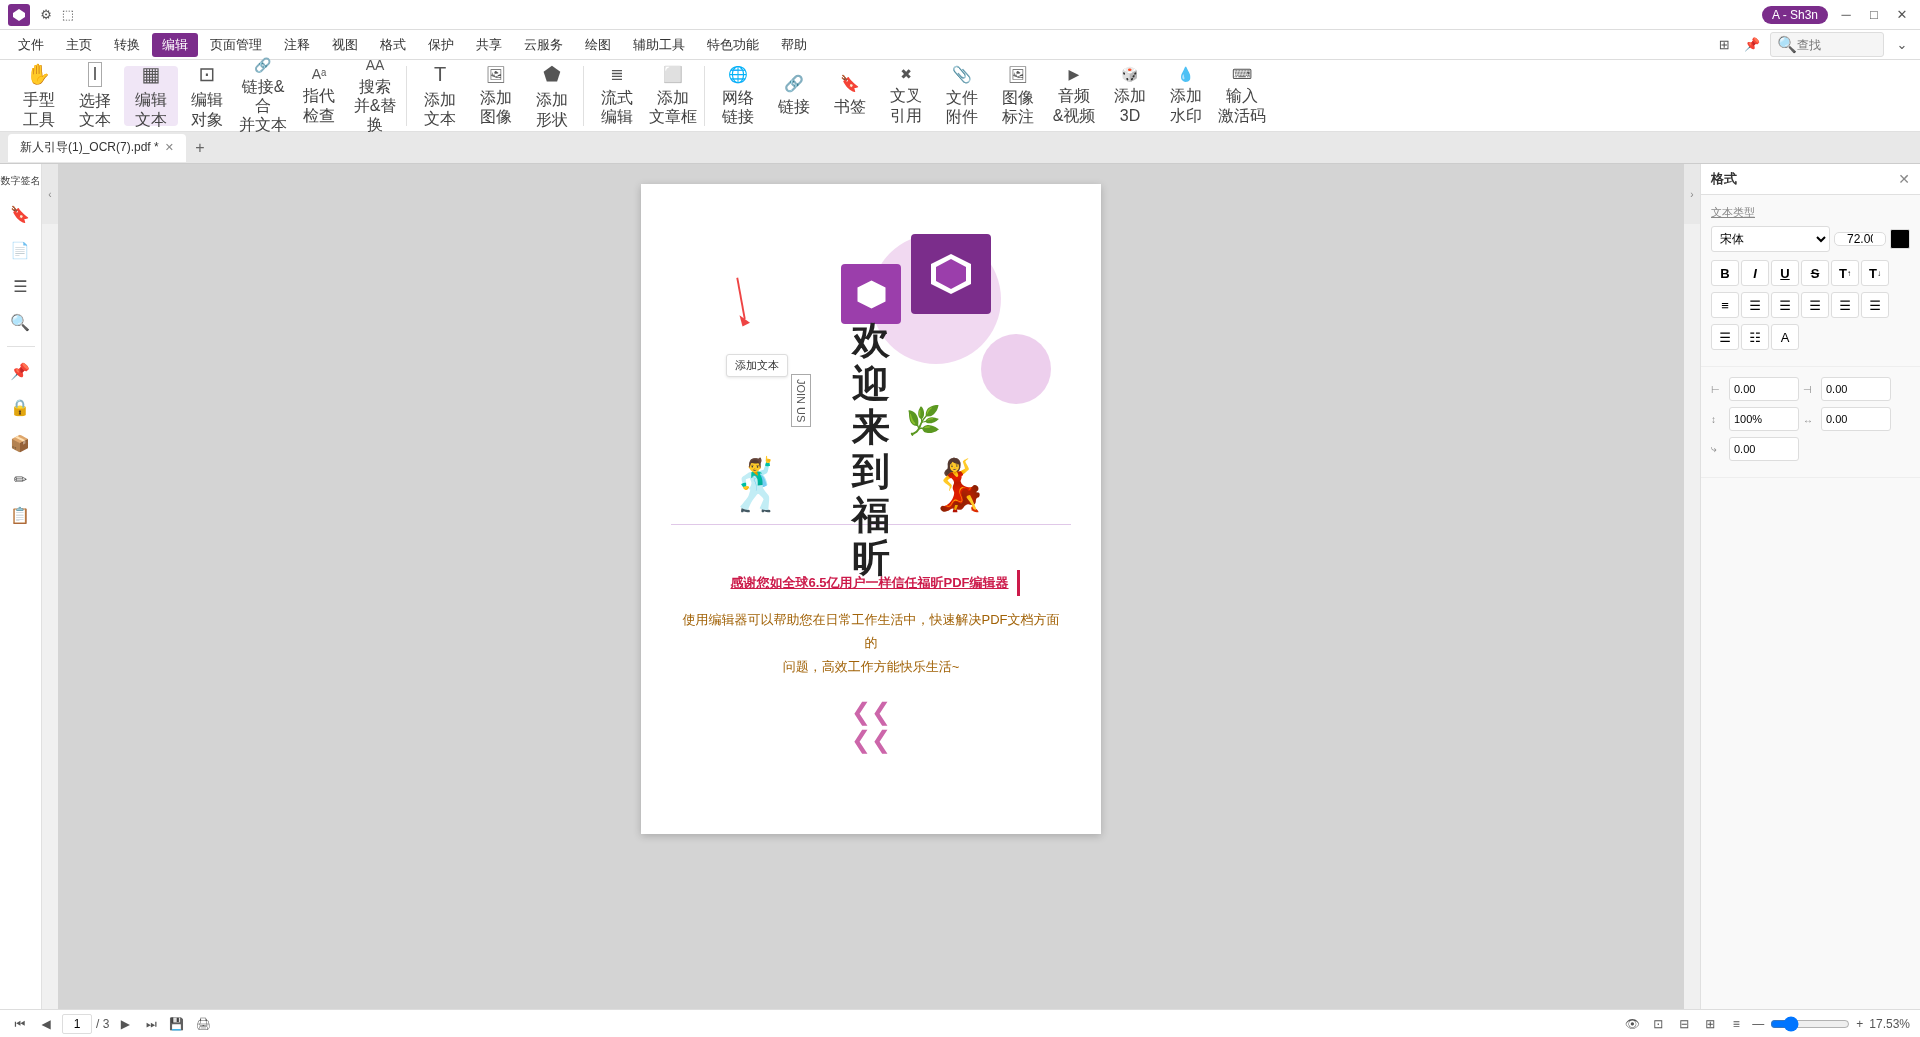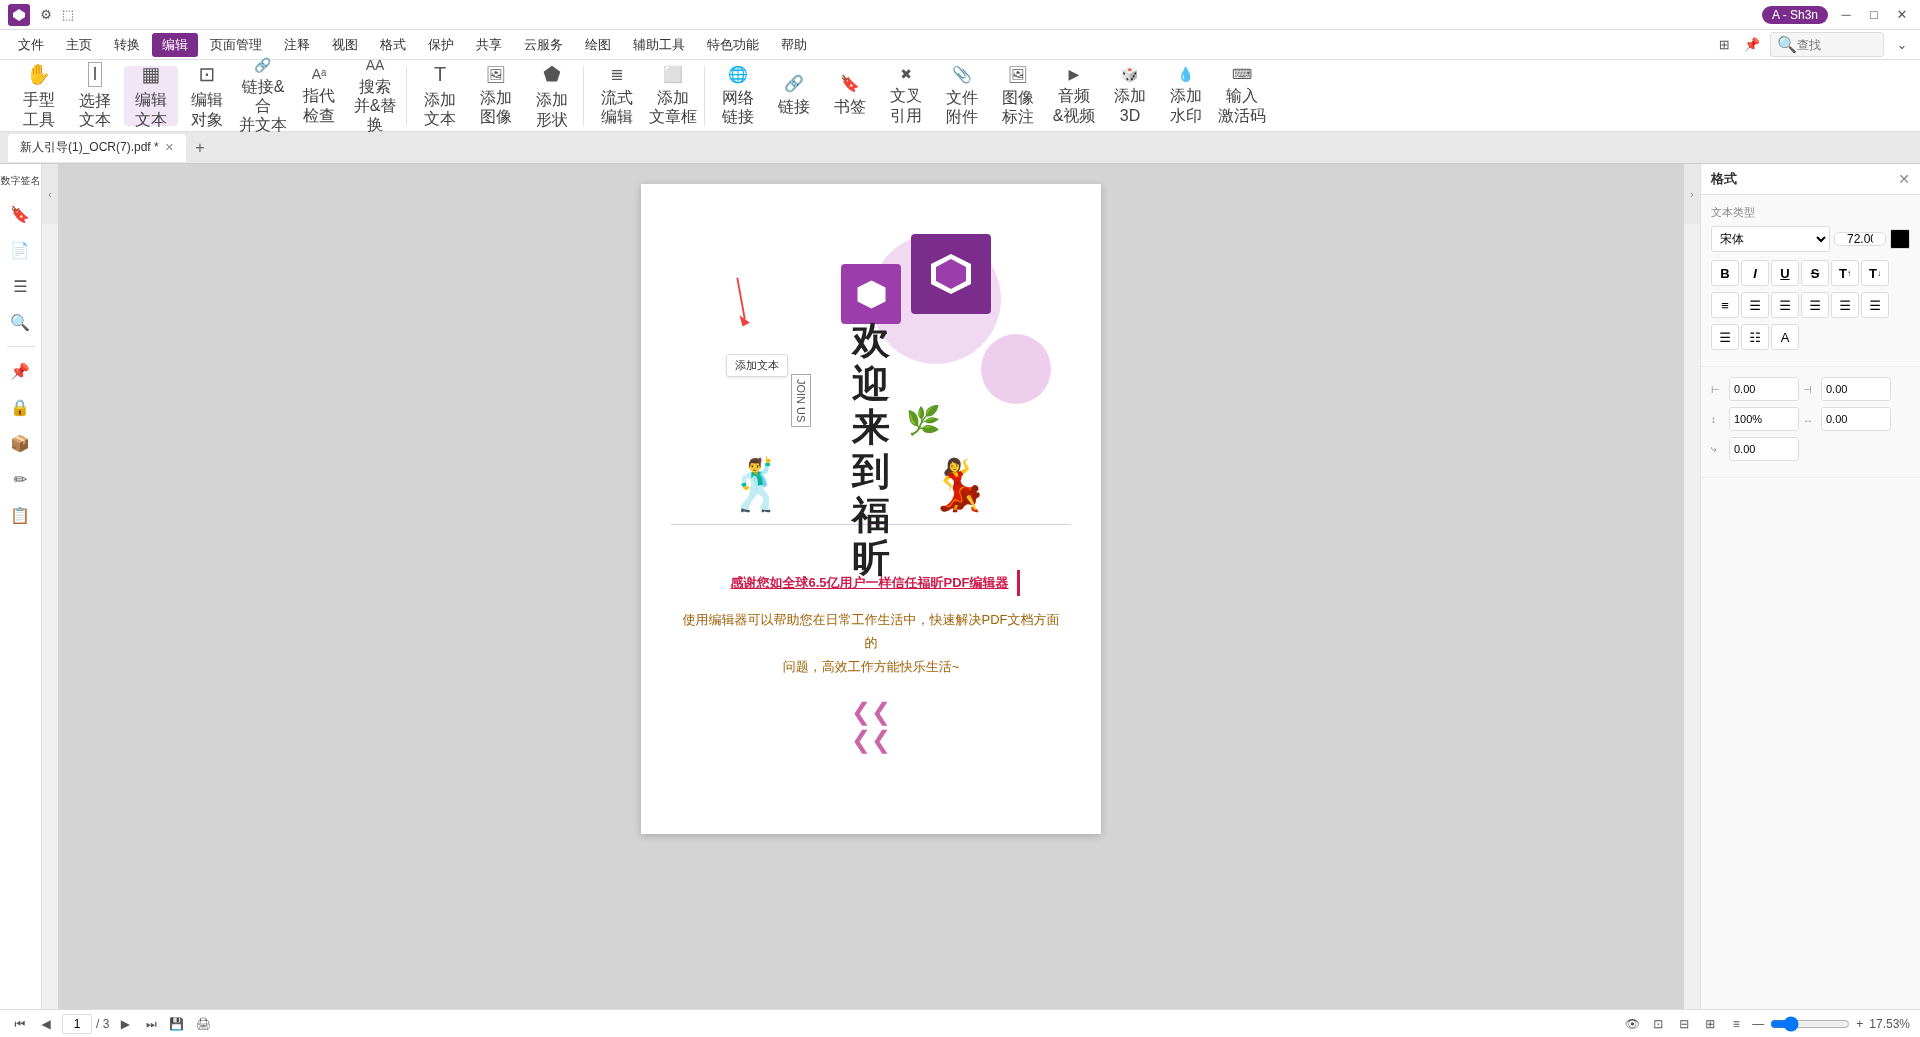--- a/index.html
+++ b/index.html
@@ -349,21 +349,21 @@
       align-items: center;
       justify-content: space-between;
       padding: 6px 10px;
       border-bottom: 1px solid #e0e0e0;
       background: #fff;
     }
     .right-panel-title { font-size: 13px; font-weight: bold; color: #333; }
     .right-panel-close { font-size: 14px; color: #888; cursor: pointer; }
 
     .panel-section { padding: 10px; border-bottom: 1px solid #eee; }
-    .panel-section-title { font-size: 11px; color: #888; margin-bottom: 6px; }
+    .panel-section-title { font-size: 11px; color: #888; margin-bottom: 6px; text-decoration: underline; }
     .font-controls { display: flex; align-items: center; gap: 4px; margin-bottom: 8px; }
     .font-select {
       flex: 1;
       height: 26px;
       border: 1px solid #ddd;
       border-radius: 3px;
       font-size: 12px;
       padding: 0 4px;
       background: white;
     }

